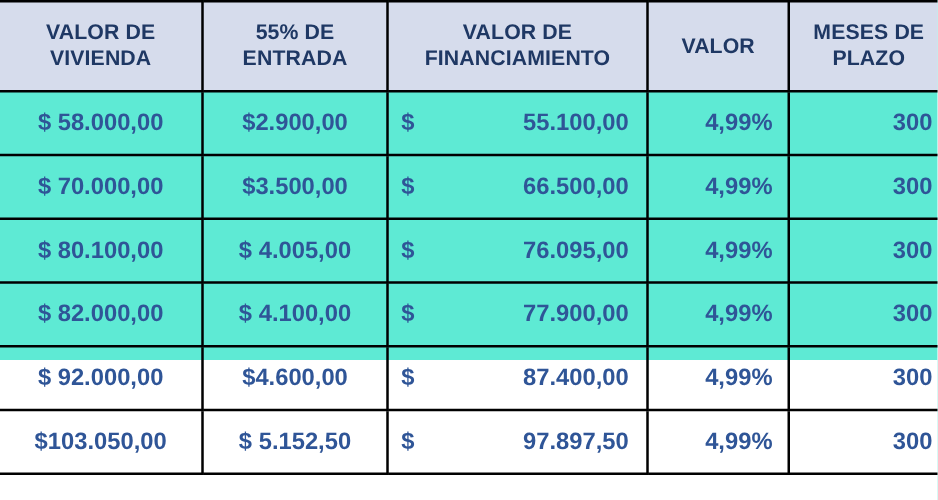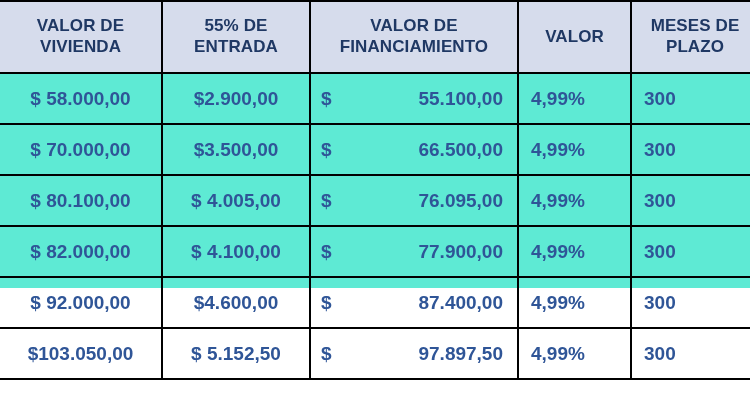--- a/index.html
+++ b/index.html
@@ -71,21 +71,21 @@
   tbody td.col2 {
     padding: 0 14px 0 10px;
   }
   tbody td.col0, tbody td.col1 {
     padding: 0 8px;
   }
   tbody td.col0, tbody td.col1 {
     text-align: center;
   }
   tbody td.center {
-    text-align: left;
+    text-align: right;
   }
   .hdr-line { display: block; }
 </style>
 </head>
 <body>
 
 <div class="sheet">
   <table class="rate-table">
     <colgroup>
       <col class="c0">

